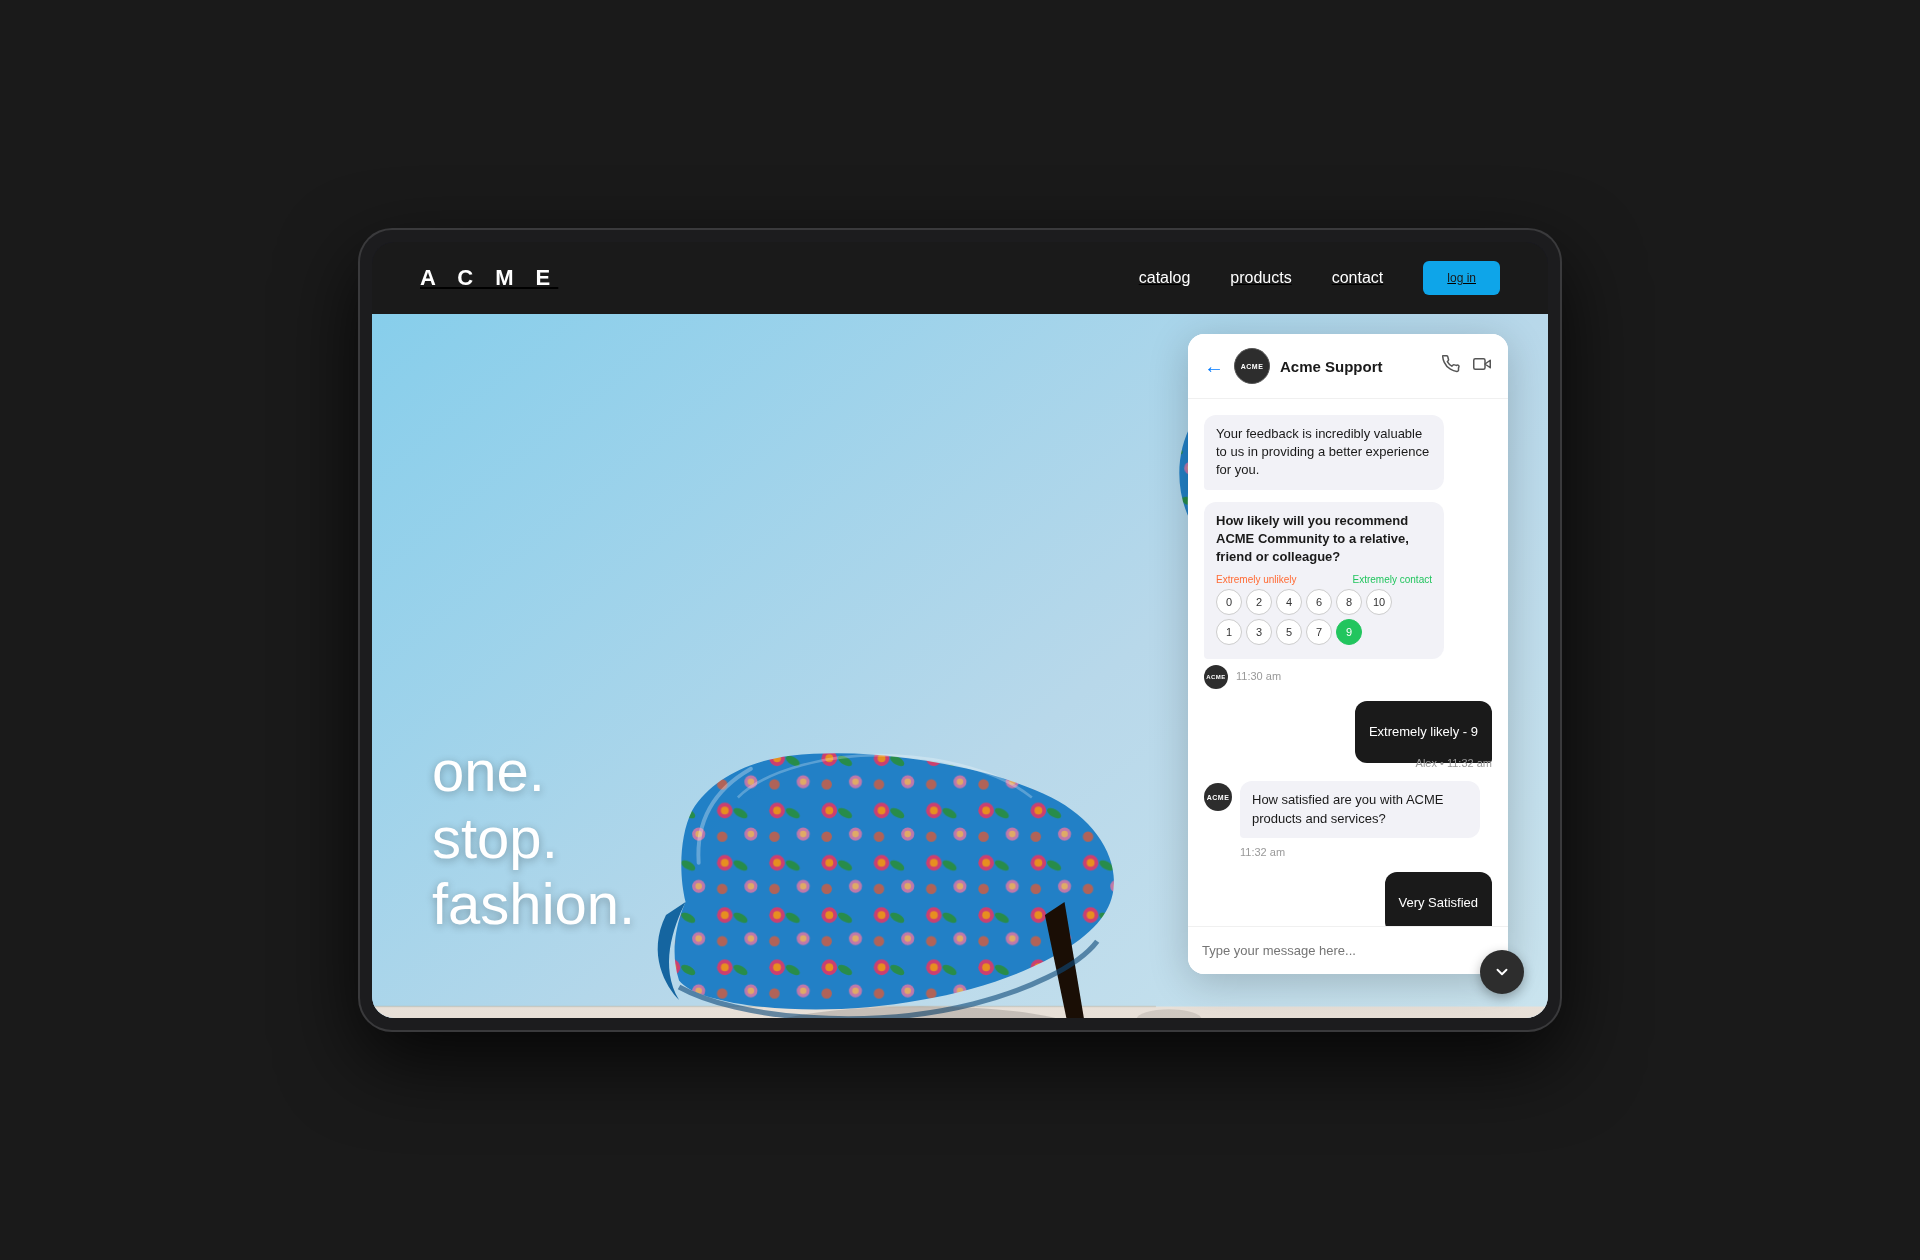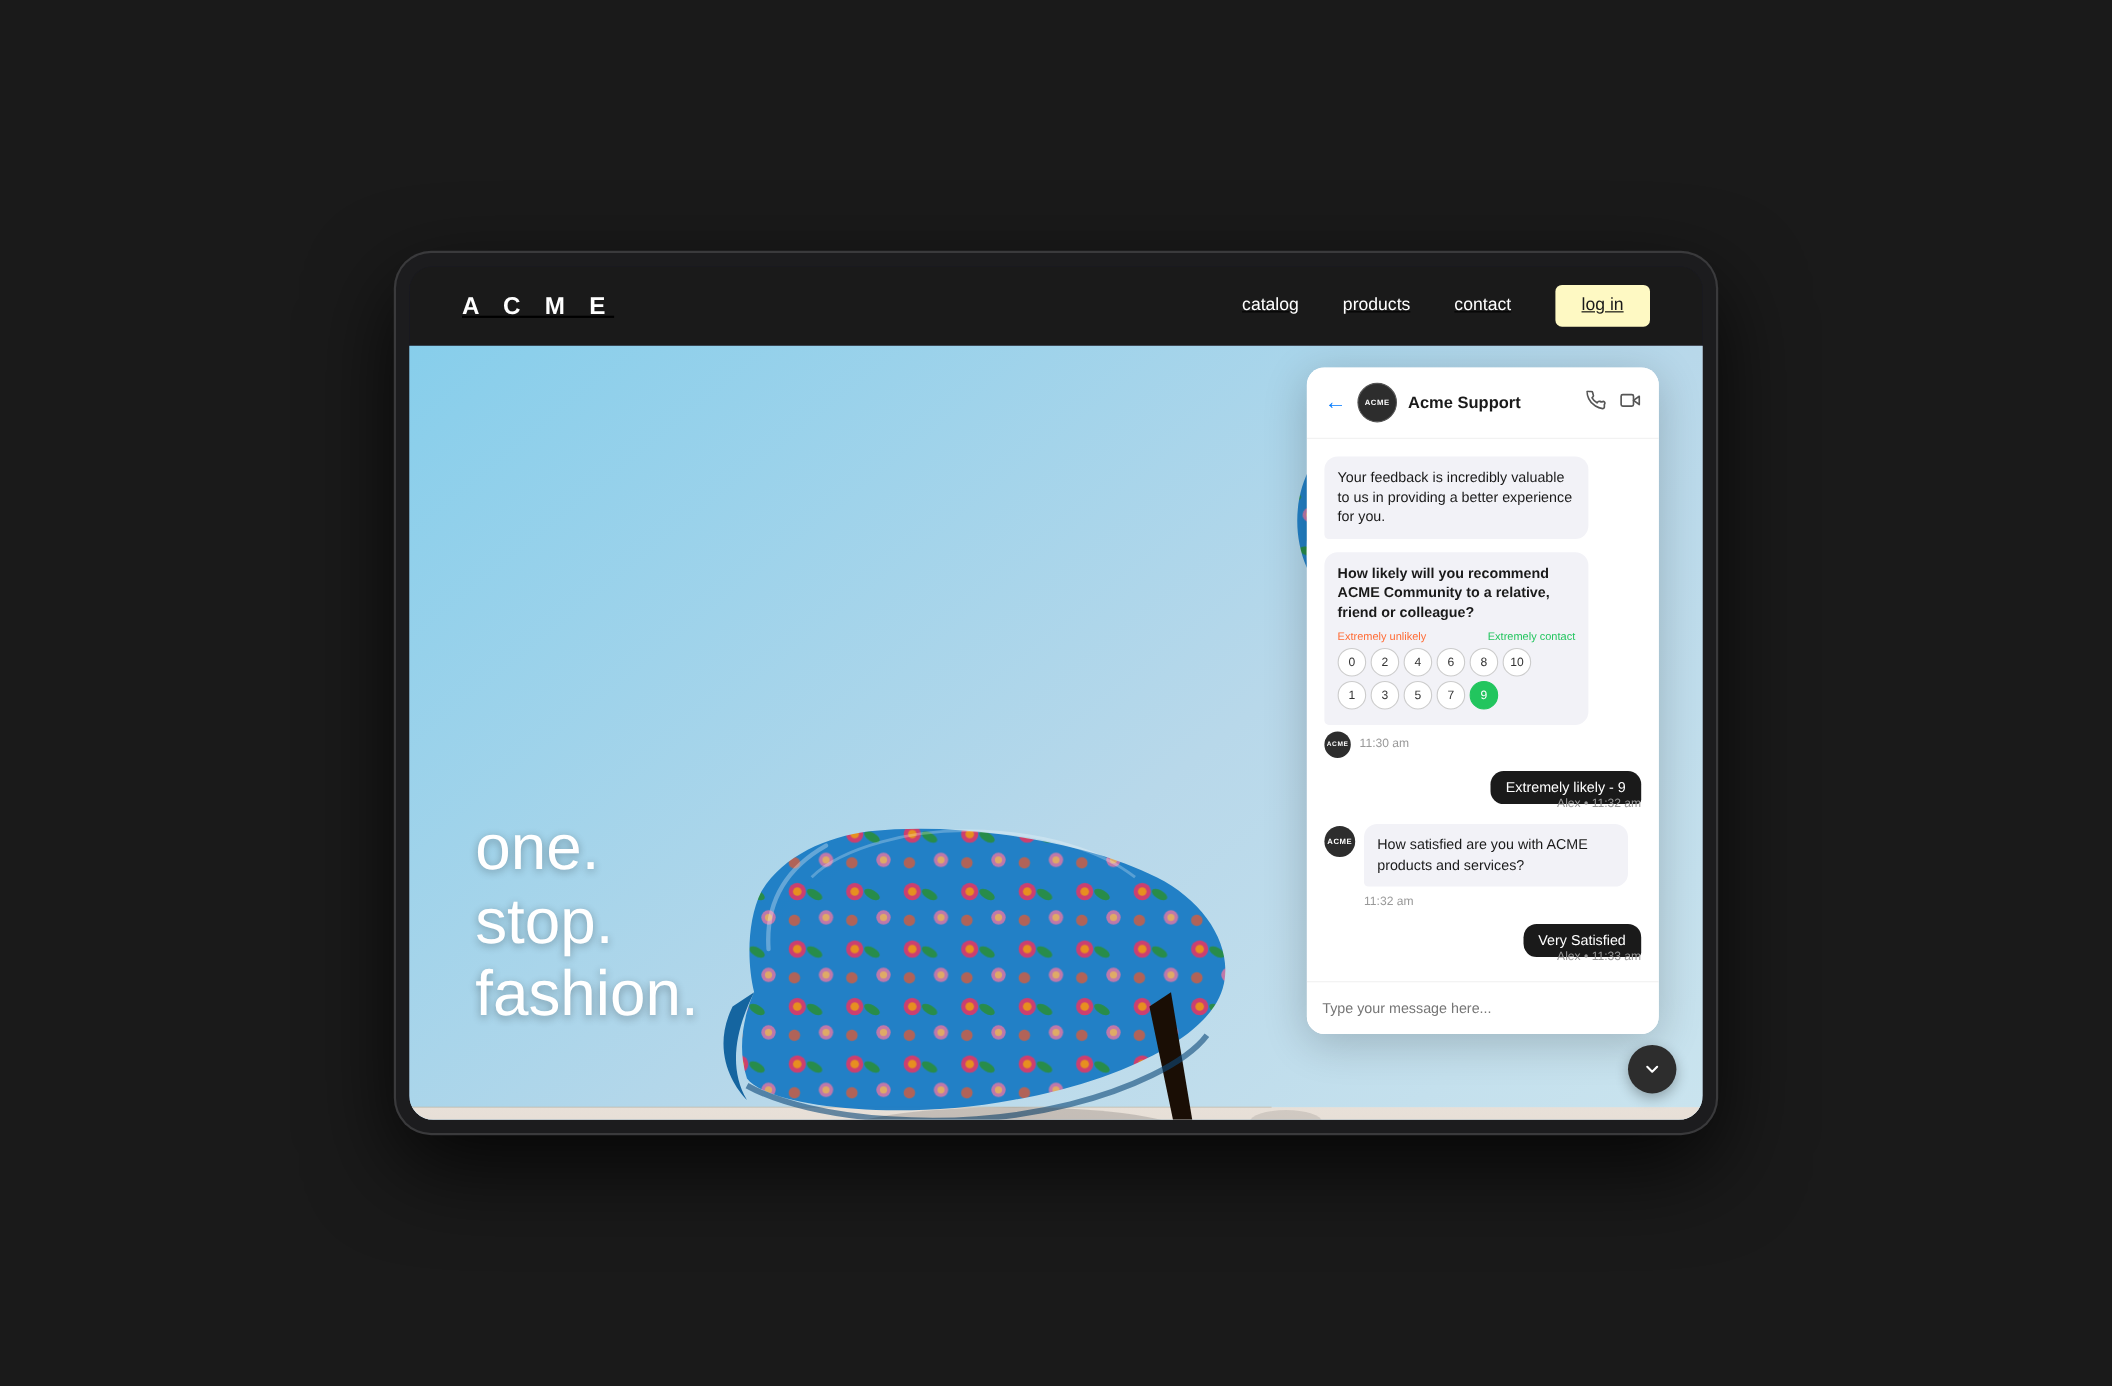--- a/index.html
+++ b/index.html
@@ -60,26 +60,26 @@
       gap: 40px;
     }
     .nav-link {
       color: white;
       text-decoration: none;
       font-size: 16px;
       font-weight: 400;
       cursor: pointer;
     }
     .login-btn {
-      background: #fef9c3;
+      background: #0ea5e9;
       color: #1a1a1a;
       border: none;
       padding: 10px 24px;
       border-radius: 6px;
-      font-size: 16px;
+      font-size: 12px;
       font-weight: 500;
       cursor: pointer;
     }
     
     .hero {
       flex: 1;
       position: relative;
       overflow: hidden;
     }
     .hero-bg {
@@ -242,21 +242,21 @@
     }
     .nps-btn.selected {
       background: #22c55e;
       border-color: #22c55e;
       color: white;
     }
     
     .msg-user-bubble {
       background: #1a1a1a;
       border-radius: 12px 12px 4px 12px;
-      padding: 6px 14px;
+      padding: 22px 14px;
       align-self: flex-end;
       max-width: 240px;
     }
     .msg-user-bubble p {
       font-size: 13px;
       color: white;
       line-height: 1.4;
     }
     .msg-user-row {
       display: flex;

